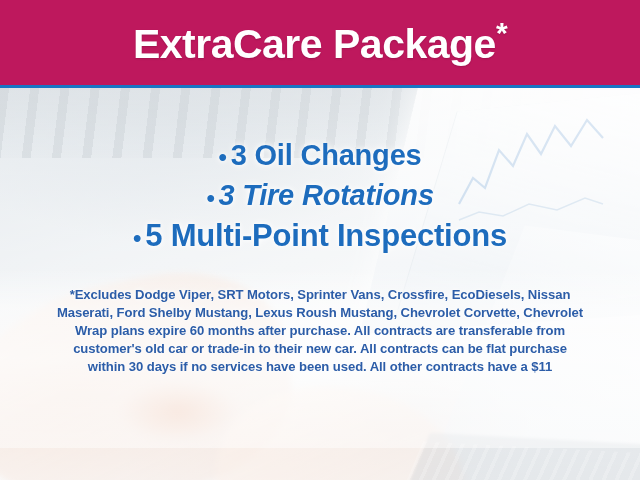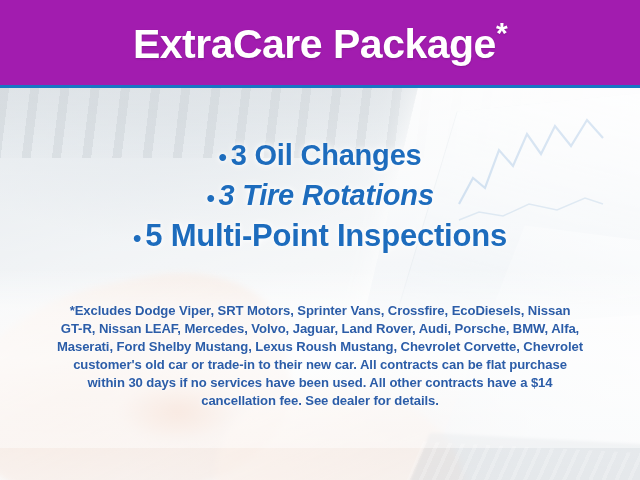--- a/index.html
+++ b/index.html
@@ -125,21 +125,21 @@
   .bg-textveil {
     top:180px; height:180px;
     background:linear-gradient(180deg, rgba(255,255,255,0) 0%, rgba(255,255,255,.55) 22%, rgba(255,255,255,.70) 50%, rgba(255,255,255,.45) 100%);
   }
 
   
   .header {
     position:absolute;
     left:0; top:0;
     width:640px; height:88px;
-    background:#a21caf;
+    background:#be185d;
     display:flex;
     align-items:center;
     justify-content:center;
     z-index:5;
   }
   .header::after {
     content:"";
     position:absolute;
     left:0; bottom:0; width:100%; height:3px;
     background:#1776c4;
@@ -181,21 +181,20 @@
   .benefit.b2 { font-size:29px;font-style:italic; }
   .benefit.b3 { font-size:31px; }
 
   
   .disclaimer {
     position:absolute;
     left:18px; top:286px;
     width:604px;
     z-index:6;
     text-align:center;
-    margin-top:16px;
   }
   .disclaimer .fp-line {
     color:#2c5da8;
     font-weight:bold;
     font-size:13.1px;
     line-height:18px;
     letter-spacing:-.08px;
     white-space:nowrap;
     text-shadow:0 0 4px rgba(255,255,255,.95), 0 0 8px rgba(255,255,255,.8);
   }
@@ -241,20 +240,19 @@
     </div>
 
     <div class="benefit b3">
       <span class="dot">•</span><span>5 Multi-Point Inspections</span>
     </div>
 
   </div>
 
   <div class="disclaimer">
     <div class="fp-line">*Excludes Dodge Viper, SRT Motors, Sprinter Vans, Crossfire, EcoDiesels, Nissan</div>
-    <div class="fp-line">GT-R, Nissan LEAF, Mercedes, Volvo, Jaguar, Land Rover, Audi, Porsche, BMW, Alfa,</div>
     <div class="fp-line">Maserati, Ford Shelby Mustang, Lexus Roush Mustang, Chevrolet Corvette, Chevrolet</div>
+    <div class="fp-line">Wrap plans expire 60 months after purchase. All contracts are transferable from</div>
     <div class="fp-line">customer's old car or trade-in to their new car. All contracts can be flat purchase</div>
-    <div class="fp-line">within 30 days if no services have been used. All other contracts have a $14</div>
-    <div class="fp-line">cancellation fee. See dealer for details.</div>
+    <div class="fp-line">within 30 days if no services have been used. All other contracts have a $11</div>
   </div>
 
 </div>
 
 </body></html>

